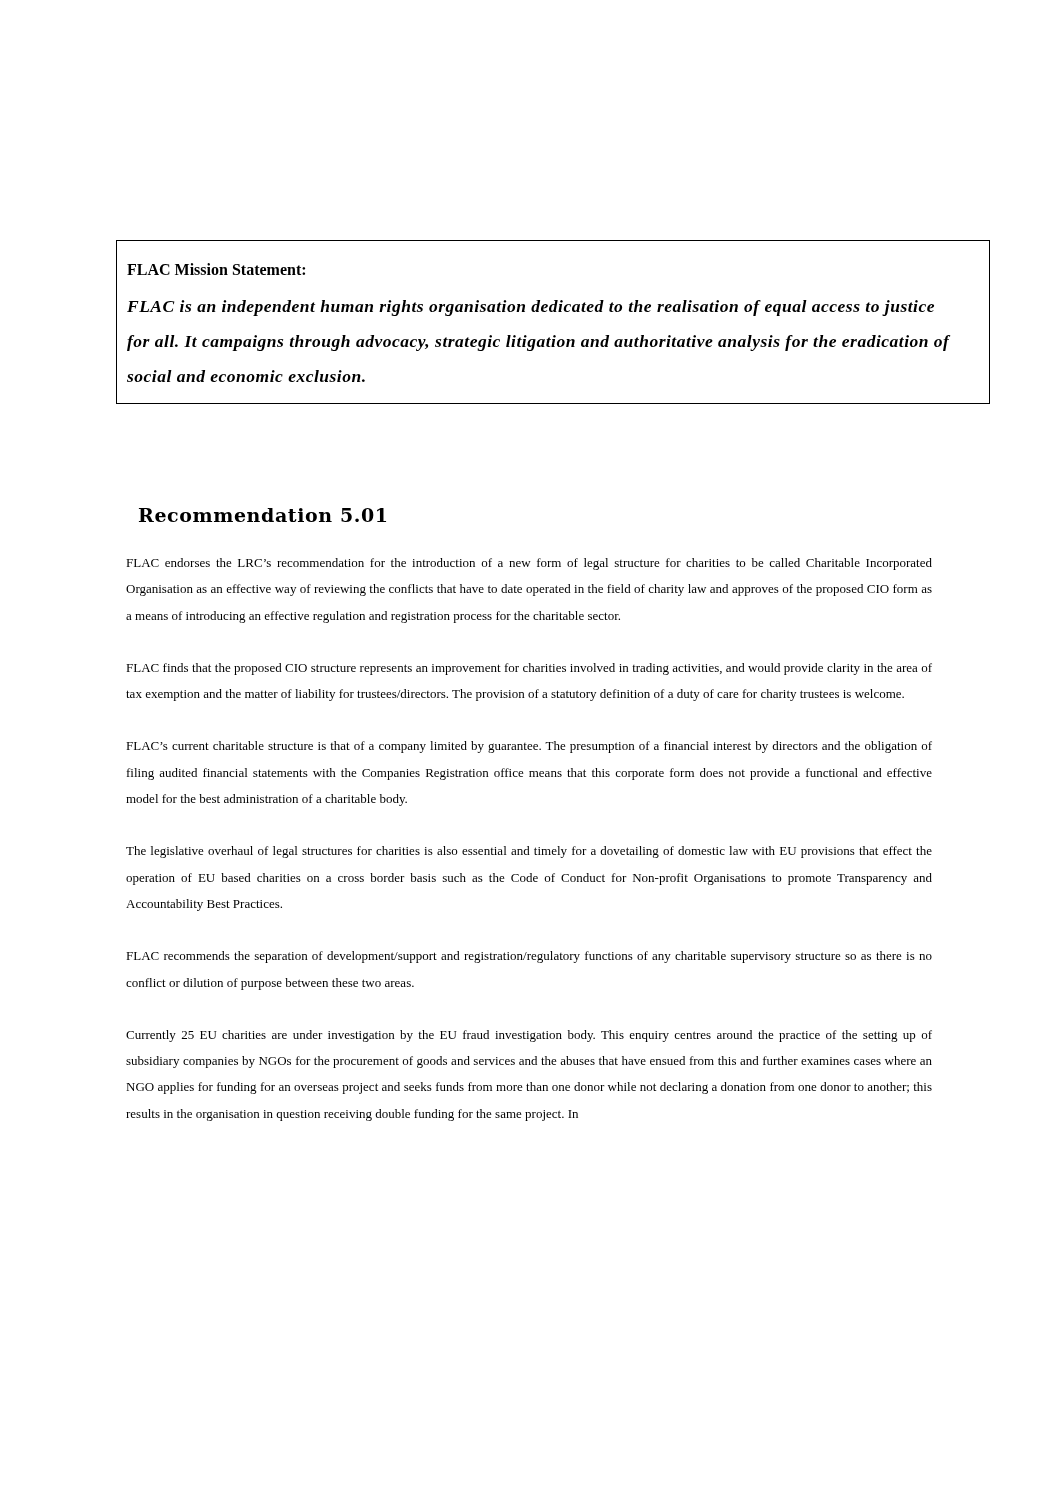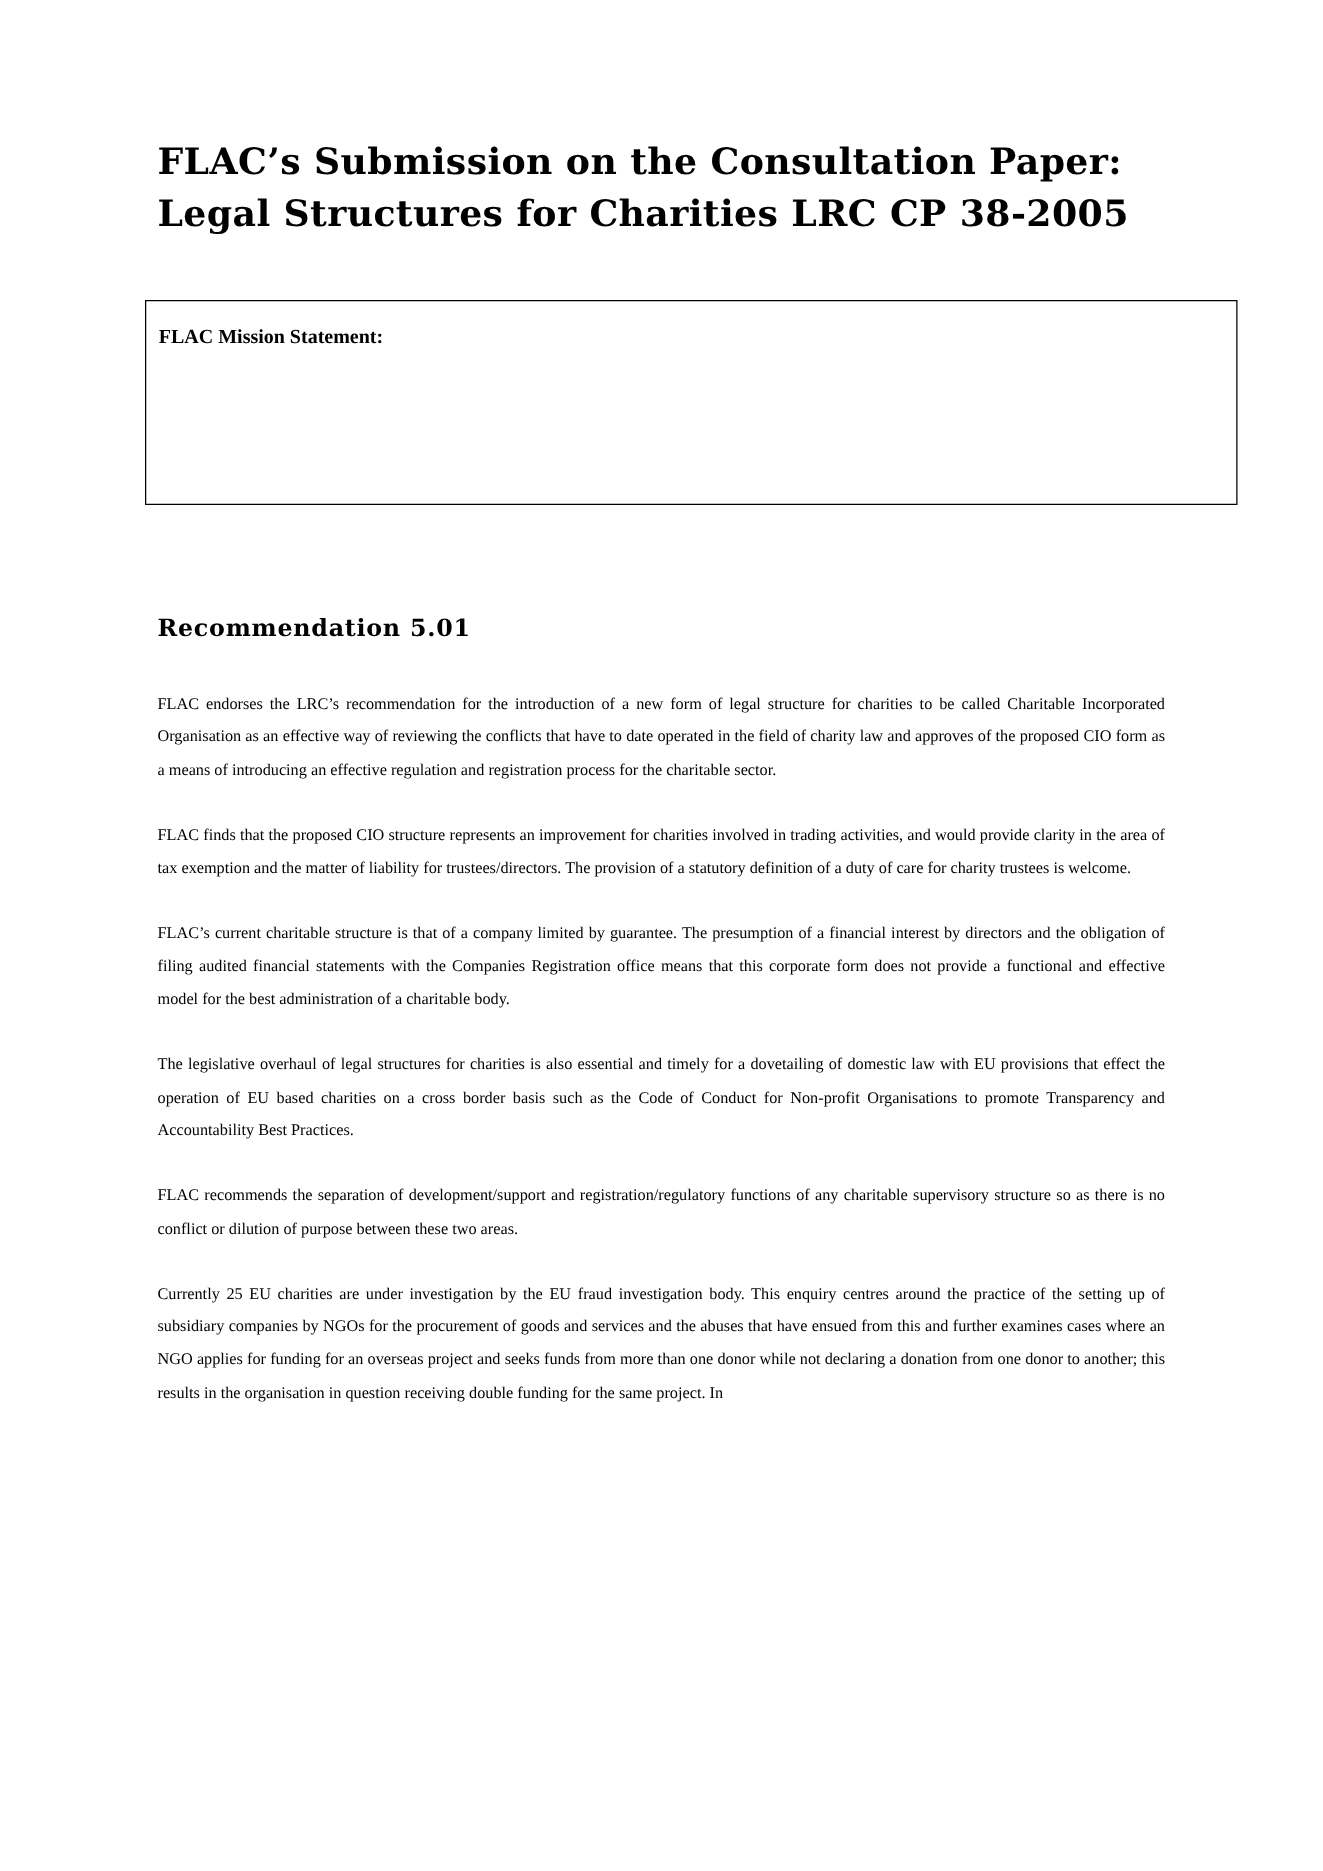--- a/index.html
+++ b/index.html
@@ -19,40 +19,37 @@
     font-family: "Liberation Serif", serif; font-weight: bold; font-size: 16px;
   }
   .mission-text {
     position: absolute; left: 10px; top: 48px; width: 830px;
     font-family: "Liberation Serif", serif; font-weight: bold; font-style: italic;
     font-size: 17.5px; line-height: 35px; letter-spacing: 0.5px;
   }
   .heading {
     position: absolute; left: 126px; top: 492px;
     font-family: "DejaVu Serif", serif; font-weight: bold; font-size: 19px; letter-spacing: 0.6px;
-    margin: 0;
+    margin: 12px;
     text-align: right;
   }
   .body-text {
     position: absolute; left: 126px; top: 550px; width: 806px;
     font-family: "Liberation Serif", serif; font-size: 13px; line-height: 26.3px;
   }
   .body-text p { margin: 0 0 26px 0; text-align: justify; }
 </style>
 </head>
 <body>
 
 <div class="page">
-  <h1 class="title">
-    <span>FLAC’s Submission on the Consultation Paper:</span><br>
-    <span>Legal Structures for Charities LRC CP 38-2005</span>
-  </h1>
 
   <div class="mission-box">
     <div class="mission-label">FLAC Mission Statement:</div>
+    <div class="mission-text">FLAC is an independent human rights organisation dedicated to the realisation of equal access to justice for all. It campaigns through advocacy, strategic litigation and authoritative analysis for the eradication of social and economic exclusion.</div>
   </div>
 
   <h2 class="heading">Recommendation 5.01</h2>
 
   <div class="body-text">
     <p>FLAC endorses the LRC’s recommendation for the introduction of a new form of legal structure for charities to be called Charitable Incorporated Organisation as an effective way of reviewing the conflicts that have to date operated in the field of charity law and approves of the proposed CIO form as a means of introducing an effective regulation and registration process for the charitable sector.</p>
     <p>FLAC finds that the proposed CIO structure represents an improvement for charities involved in trading activities, and would provide clarity in the area of tax exemption and the matter of liability for trustees/directors. The provision of a statutory definition of a duty of care for charity trustees is welcome.</p>
     <p>FLAC’s current charitable structure is that of a company limited by guarantee. The presumption of a financial interest by directors and the obligation of filing audited financial statements with the Companies Registration office means that this corporate form does not provide a functional and effective model for the best administration of a charitable body.</p>
     <p>The legislative overhaul of legal structures for charities is also essential and timely for a dovetailing of domestic law with EU provisions that effect the operation of EU based charities on a cross border basis such as the Code of Conduct for Non-profit Organisations to promote Transparency and Accountability Best Practices.</p>
     <p>FLAC recommends the separation of development/support and registration/regulatory functions of any charitable supervisory structure so as there is no conflict or dilution of purpose between these two areas.</p>

